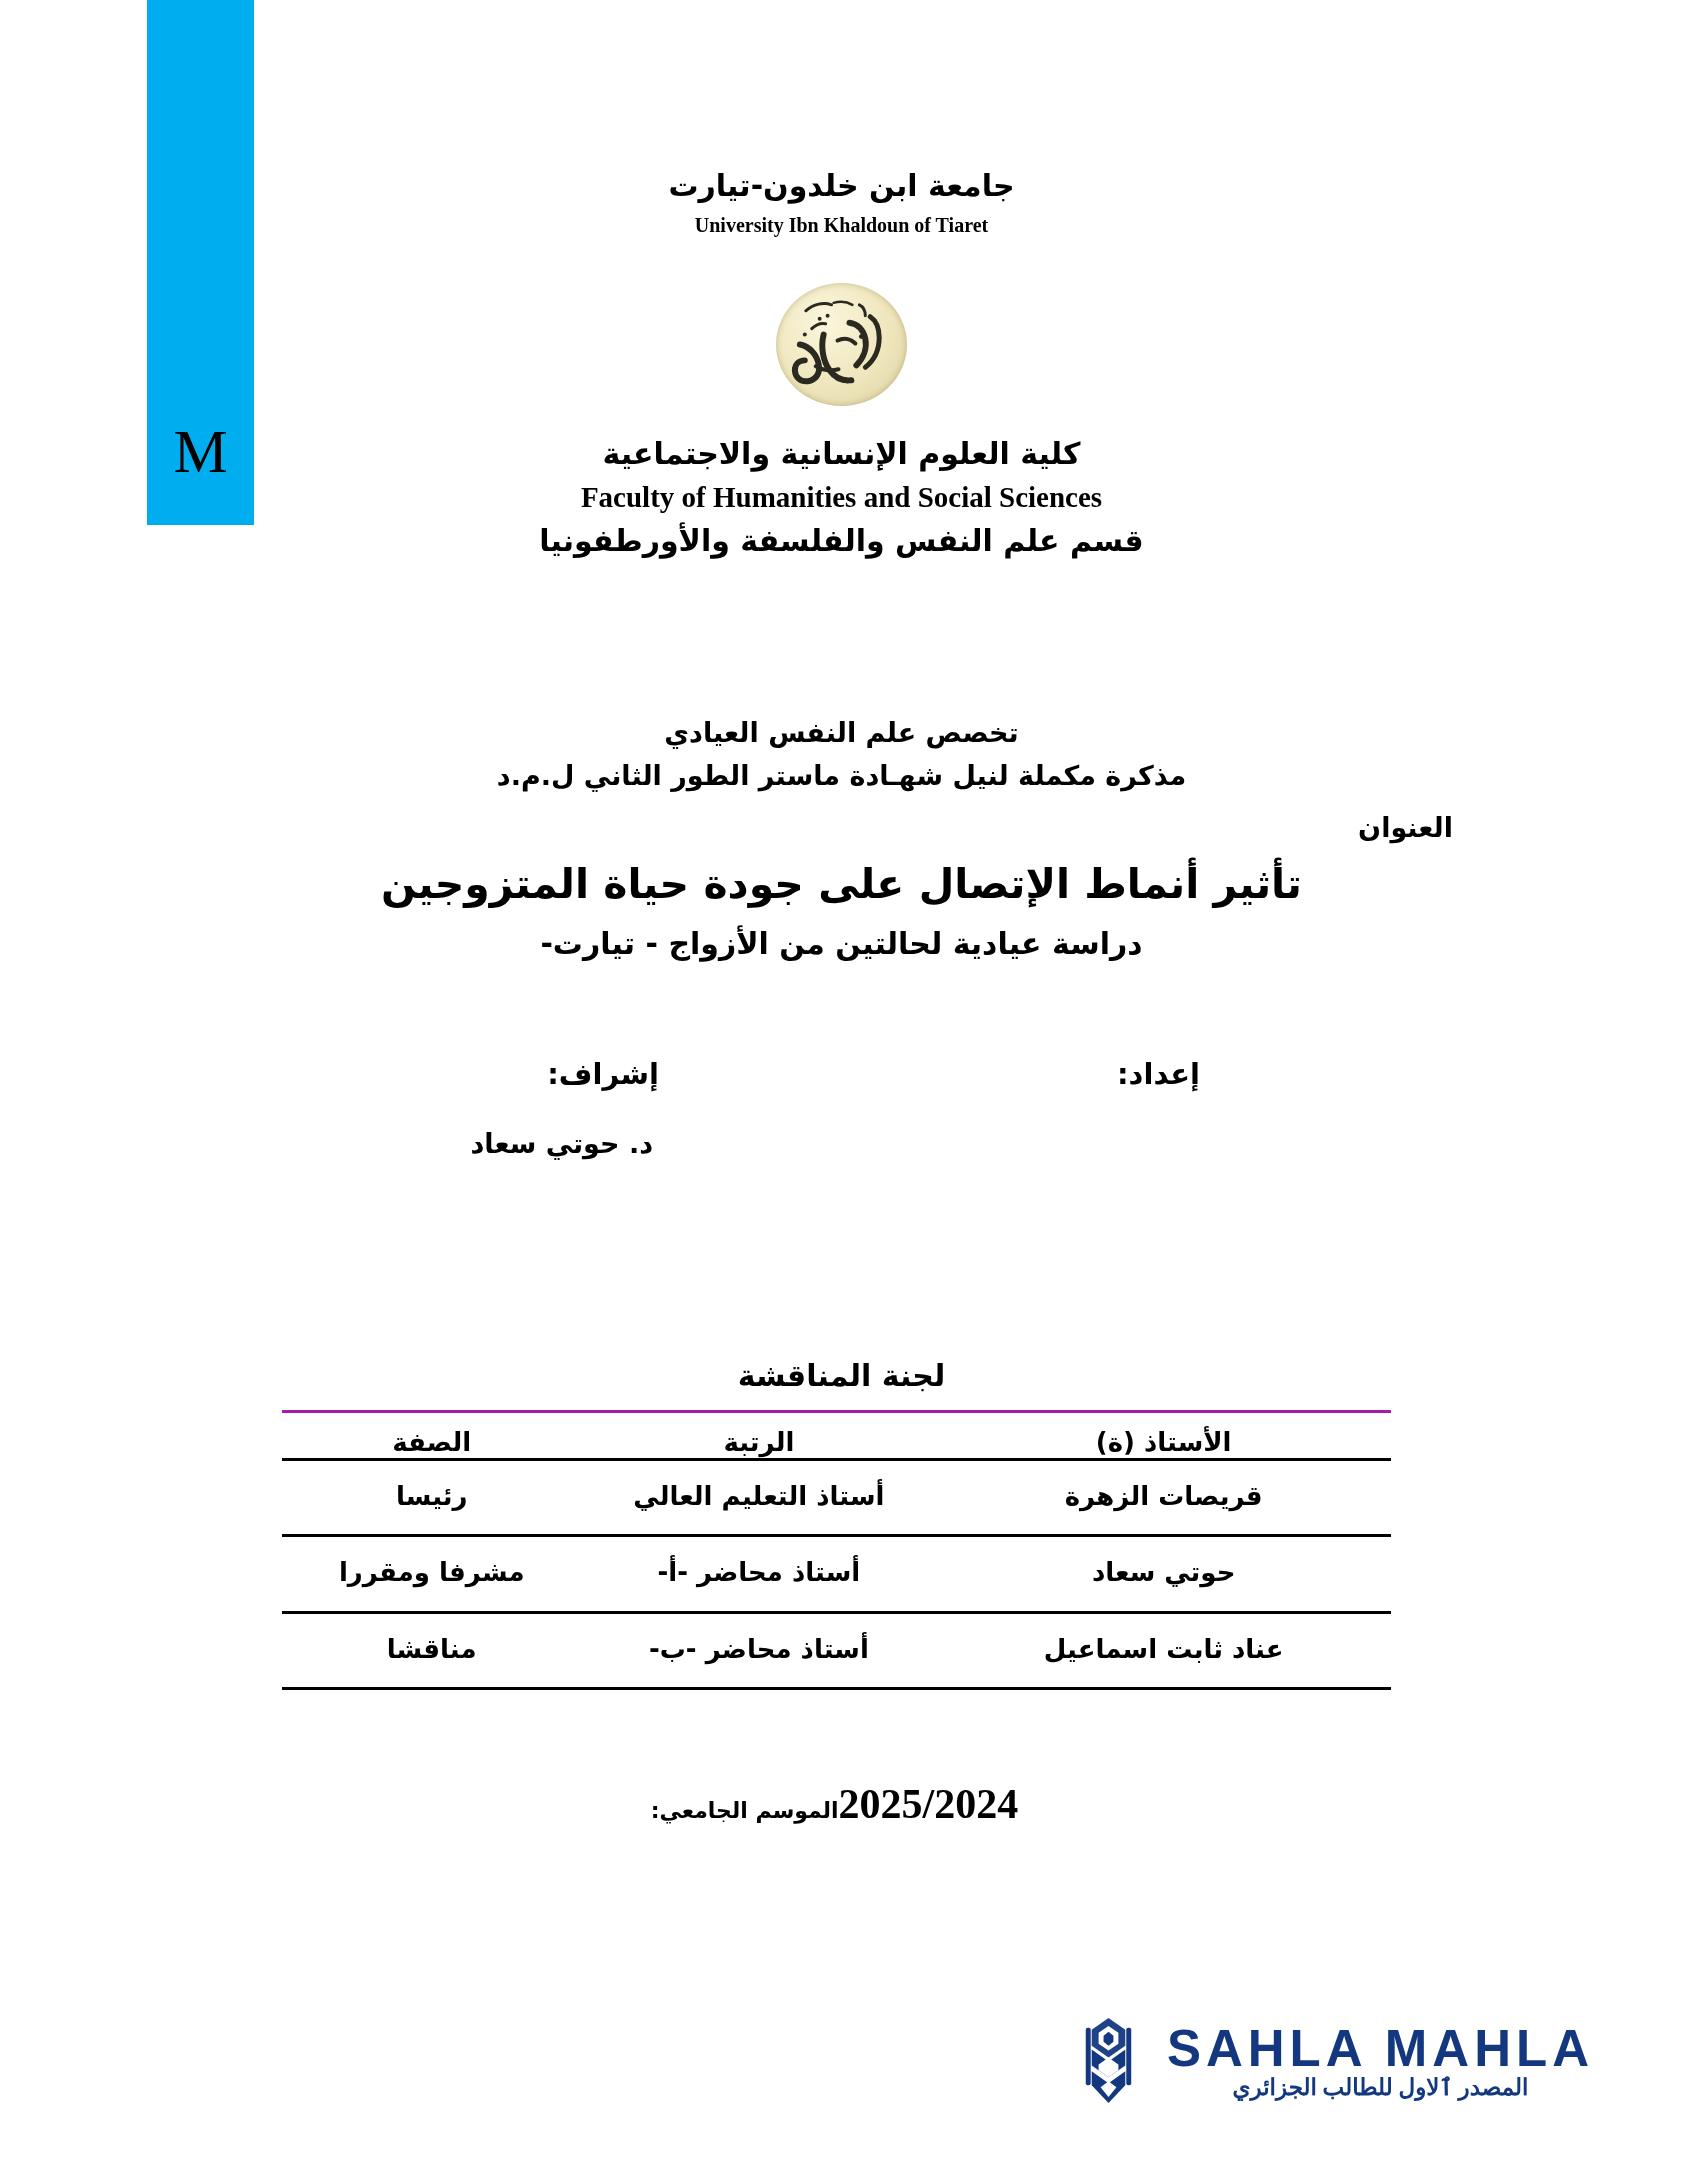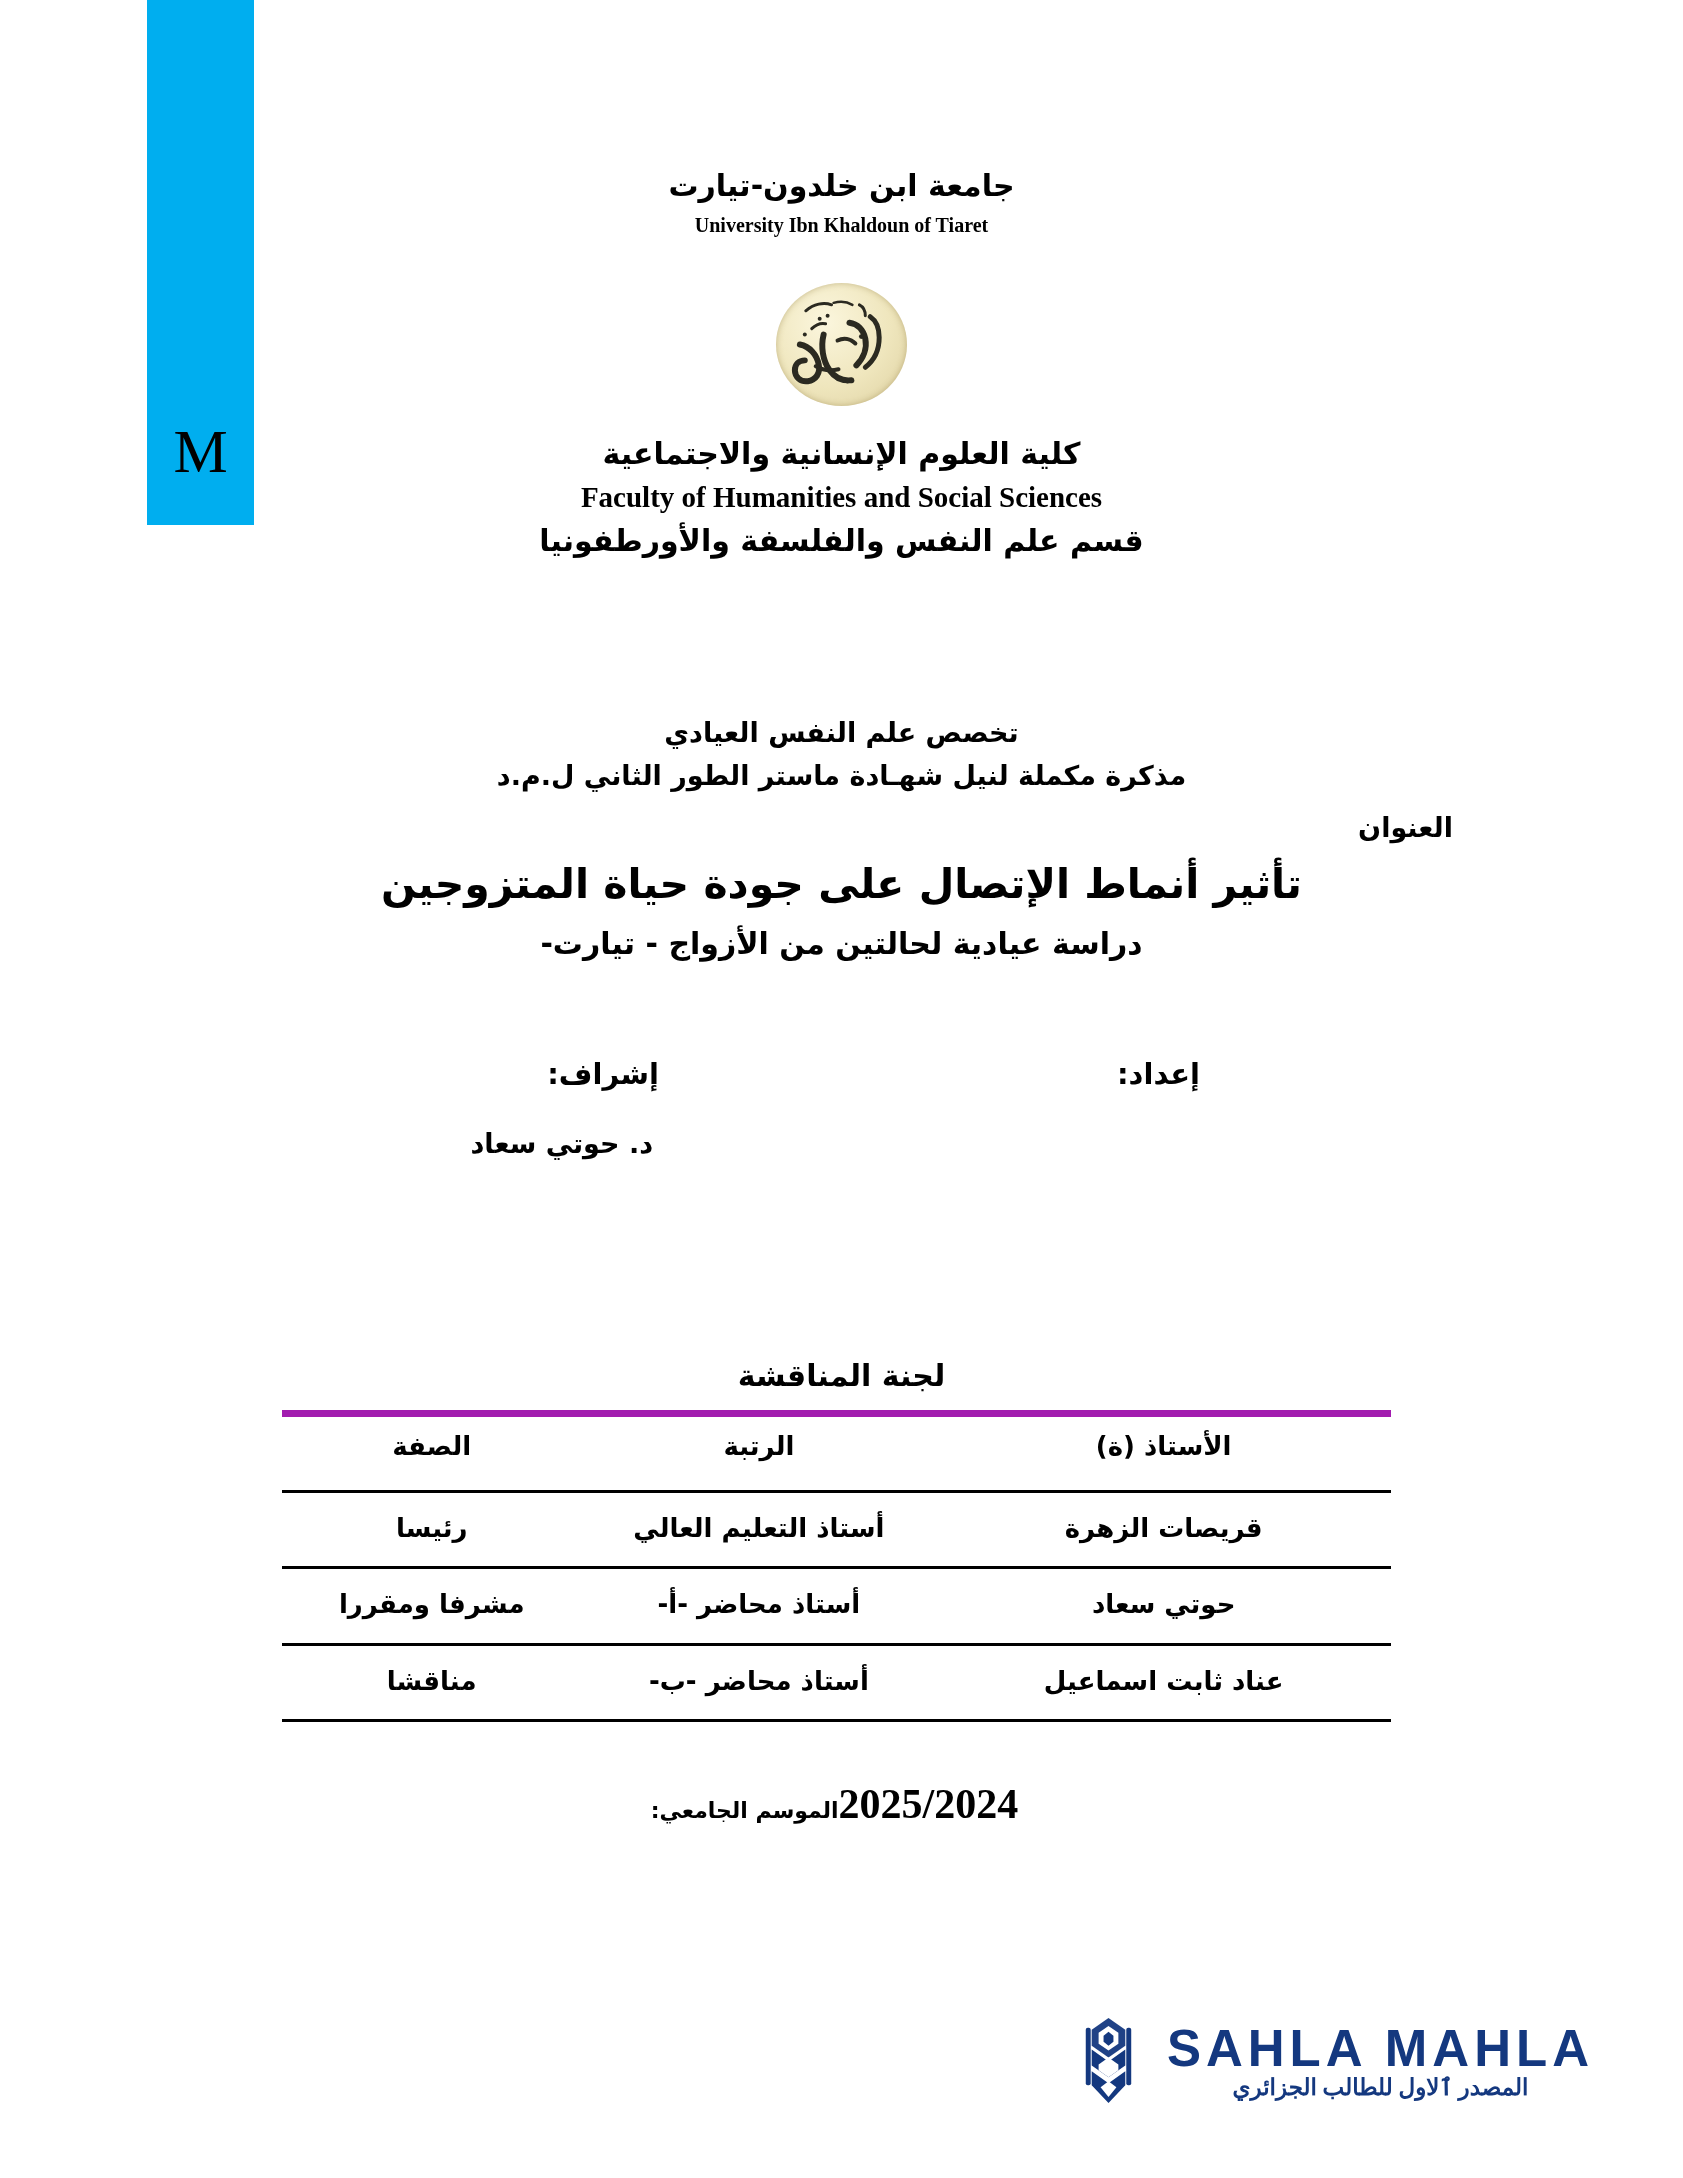--- a/index.html
+++ b/index.html
@@ -240,24 +240,24 @@
   table.committee th,
   table.committee td {
     font-family: "DejaVu Sans", "Liberation Sans", sans-serif;
     font-size: 26px;
     font-weight: 700;
     text-align: center;
     padding: 20px 4px 22px 4px;
     line-height: 1.2;
   }
   table.committee thead th {
-    border-top: 7px solid #a21caf;
+    border-top: 3px solid #a21caf;
     border-bottom: 3px solid #000;
     padding-top: 14px;
-    padding-bottom: 28px;
+    padding-bottom: 0;
   }
   table.committee tbody tr td {
     border-bottom: 3px solid #000;
   }
   table.committee col.c-prof { width: 41%; }
   table.committee col.c-rank { width: 32%; }
   table.committee col.c-role { width: 27%; }
 
   
   .year-line {

